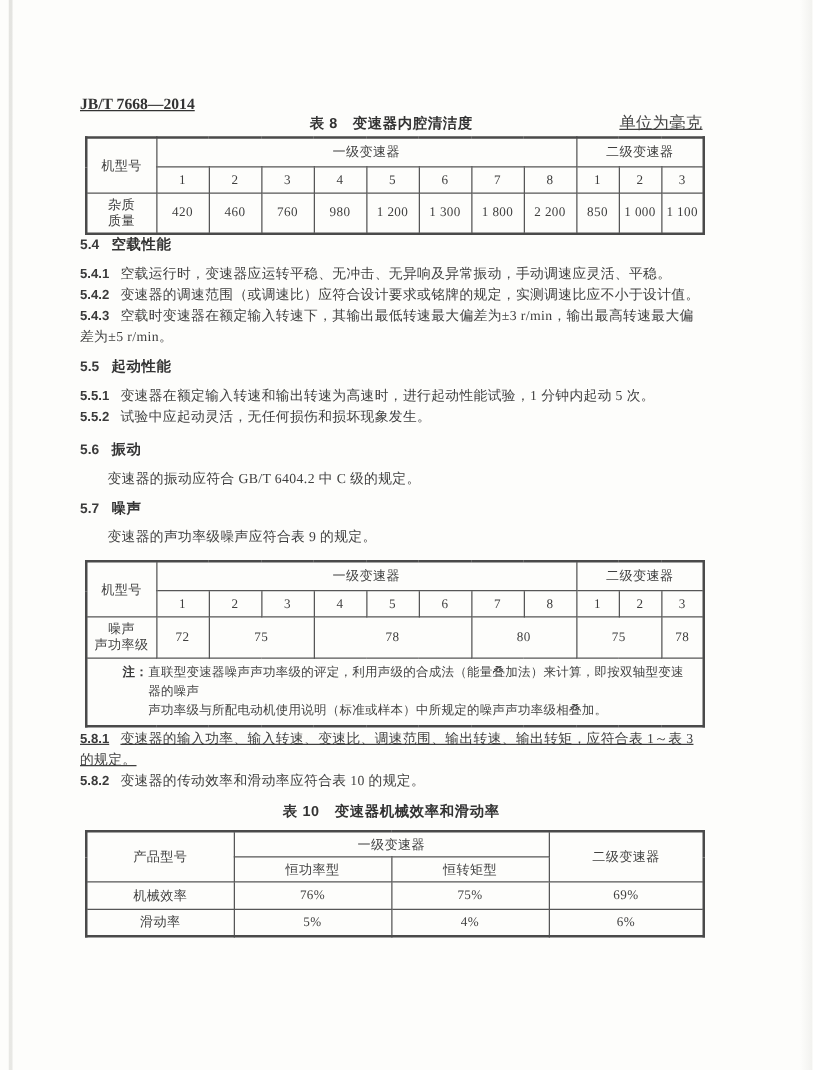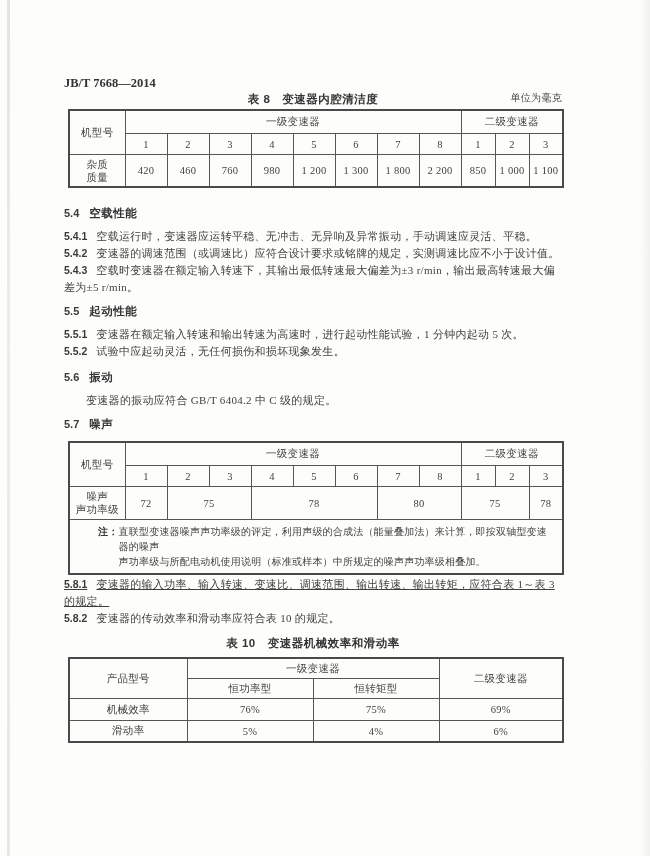--- a/index.html
+++ b/index.html
@@ -20,21 +20,21 @@
     position:absolute;right:0;top:0;bottom:0;width:10px;
     background:linear-gradient(270deg,#efefec,rgba(255,255,255,0));
     opacity:.8;
   }
   .content{
     position:absolute;left:64px;top:0;width:498px;
   }
   .doc-number{
     margin-top:76px;
     font-family:"Liberation Serif","DejaVu Serif",serif;
-    font-weight:bold;font-size:12.5px;line-height:14px;color:#333;
+    font-weight:bold;font-size:12.5px;line-height:14px;color:#333;text-decoration:underline;
   }
   .para{
     margin:0;font-size:11px;line-height:17px;letter-spacing:.3px;color:#3f3f3f;
   }
   .cnum{
     font-family:"Liberation Sans","DejaVu Sans",sans-serif;
     font-weight:bold;font-size:10.5px;color:#3a3a3a;
     margin-right:9px;letter-spacing:0;
   }
   .heading{
@@ -45,34 +45,34 @@
   .indent{ text-indent:22px; }
   .caption-row{
     position:relative;text-align:center;height:16px;line-height:16px;
   }
   .caption{
     font-family:"Liberation Sans","DejaVu Sans",sans-serif;
     font-weight:bold;font-size:11.5px;color:#333;letter-spacing:.5px;
   }
   .unit{
     position:absolute;right:0;bottom:0;
-    font-size:10px;color:#444;letter-spacing:.3px;
+    font-size:13px;color:#444;letter-spacing:.3px;text-decoration:underline;
   }
   table.tbl{
     border-collapse:collapse;table-layout:fixed;
     margin-left:4px;width:494px;
     border:2px solid #4a4a4a;
   }
   table.tbl td{
     border:1px solid #565656;
     text-align:center;vertical-align:middle;
     font-size:10.5px;color:#3f3f3f;padding:0;letter-spacing:.3px;
   }
   .mt17{margin-top:17px;} .mt12{} .mt3{margin-top:3px;}
-  .mt18{margin-top:17px;} .mt7{margin-top:7px;} .mt9{margin-top:9px;}
+  .mt18{} .mt7{margin-top:7px;} .mt9{margin-top:9px;}
   .mt13{margin-top:13px;} .mt1{margin-top:1px;text-decoration:underline;}
   
   .t89 tr.r-group td{height:22px;}
   .t89 tr.r-nums td{height:20px;}
   .t8 tr.r-data td{height:31px;}
   .t9 tr.r-data td{height:32px;}
   .two-line div{line-height:13px;font-size:10.5px;}
   .t9 tr.r-note td{
     height:40px;text-align:left;vertical-align:middle;padding:4px 8px 4px 28px;
   }
@@ -164,20 +164,21 @@
   <p class="para"><span class="cnum">5.4.3</span><span>空载时变速器在额定输入转速下，其输出最低转速最大偏差为±3 r/min，输出最高转速最大偏差为±5 r/min。</span></p>
 
   <p class="heading mt7"><span class="cnum">5.5</span><span>起动性能</span></p>
   <p class="para mt7"><span class="cnum">5.5.1</span><span>变速器在额定输入转速和输出转速为高速时，进行起动性能试验，1 分钟内起动 5 次。</span></p>
   <p class="para"><span class="cnum">5.5.2</span><span>试验中应起动灵活，无任何损伤和损坏现象发生。</span></p>
 
   <p class="heading mt9"><span class="cnum">5.6</span><span>振动</span></p>
   <p class="para indent mt7">变速器的振动应符合 GB/T 6404.2 中 C 级的规定。</p>
 
   <p class="heading mt7"><span class="cnum">5.7</span><span>噪声</span></p>
+  <p class="para indent mt7">变速器的声功率级噪声应符合表 9 的规定。</p>
 
 
   <table class="tbl t89 t9 mt9">
     <colgroup>
       <col style="width:56px">
       <col style="width:42px">
         <col style="width:42px">
         <col style="width:42px">
         <col style="width:42px">
       <col style="width:42px">

